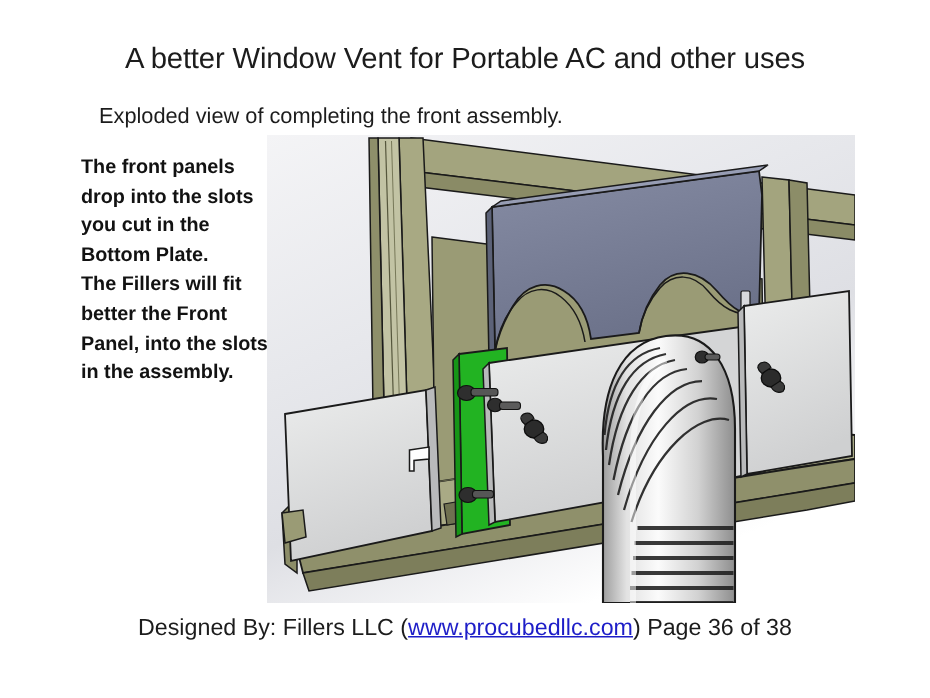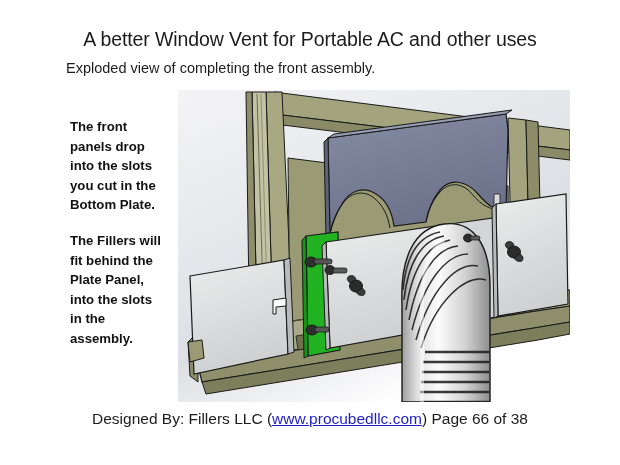--- a/index.html
+++ b/index.html
@@ -31,40 +31,40 @@
     font-size: 19.5px;
     font-weight: 400;
     letter-spacing: -0.1px;
     color: #1c1c1c;
     white-space: nowrap;
   }
 
   
   .slide-subtitle {
     position: absolute;
-    top: 60px;
+    top: 70px;
     left: 66px;
     font-size: 14.5px;
     font-weight: 400;
     color: #1c1c1c;
     white-space: nowrap;
   }
 
   
   .body-text {
     position: absolute;
     top: 101px;
     left: 54px;
     width: 128px;
     font-size: 13.2px;
     line-height: 19.6px;
     font-weight: 600;
     color: #121212;
   }
-  .body-text p { margin: 16px; }
+  .body-text p { margin: 0; }
 
   
   .footer {
     position: absolute;
     top: 410px;
     left: 0;
     width: 620px;
     text-align: center;
     font-size: 15.5px;
     color: #1c1c1c;
@@ -92,21 +92,21 @@
 <body>
 
 <div class="slide">
 
   <div class="slide-title">A better Window Vent for Portable AC and other uses</div>
 
   <div class="slide-subtitle">Exploded view of completing the front assembly.</div>
 
   <div class="body-text">
     <p>The front panels drop into the slots you cut in the Bottom Plate.</p>
-    <p>The Fillers will fit behind the Plate Panel, into the slots in the assembly.</p>
+    <p>The Fillers will fit better the Front Panel, into the slots in the assembly.</p>
   </div>
 
   <div class="cad-figure">
     <svg width="392" height="312" viewBox="0 0 392 312" xmlns="http://www.w3.org/2000/svg">
       <defs>
         <linearGradient id="bgGrad" x1="0" y1="0" x2="0.55" y2="1">
           <stop offset="0%" stop-color="#f4f4f6"></stop>
           <stop offset="40%" stop-color="#e7e8ec"></stop>
           <stop offset="68%" stop-color="#dedfe4"></stop>
           <stop offset="100%" stop-color="#ffffff"></stop>
@@ -277,16 +277,16 @@
         </g>
 
         <g>
           <polygon points="10,252 24,250 26,268 12,272" fill="#9a9b75" stroke="#1a1a1a" stroke-width="1"></polygon>
         </g>
       </g>
     </svg>
   </div>
 
   <div class="footer">
-    <span>Designed By: Fillers LLC (</span><a class="link" href="#">www.procubedllc.com</a><span>)  Page 66 of 38</span>
+    <span>Designed By: Fillers LLC (</span><a class="link" href="#">www.procubedllc.com</a><span>)  Page 36 of 38</span>
   </div>
 
 </div>
 
 </body></html>

